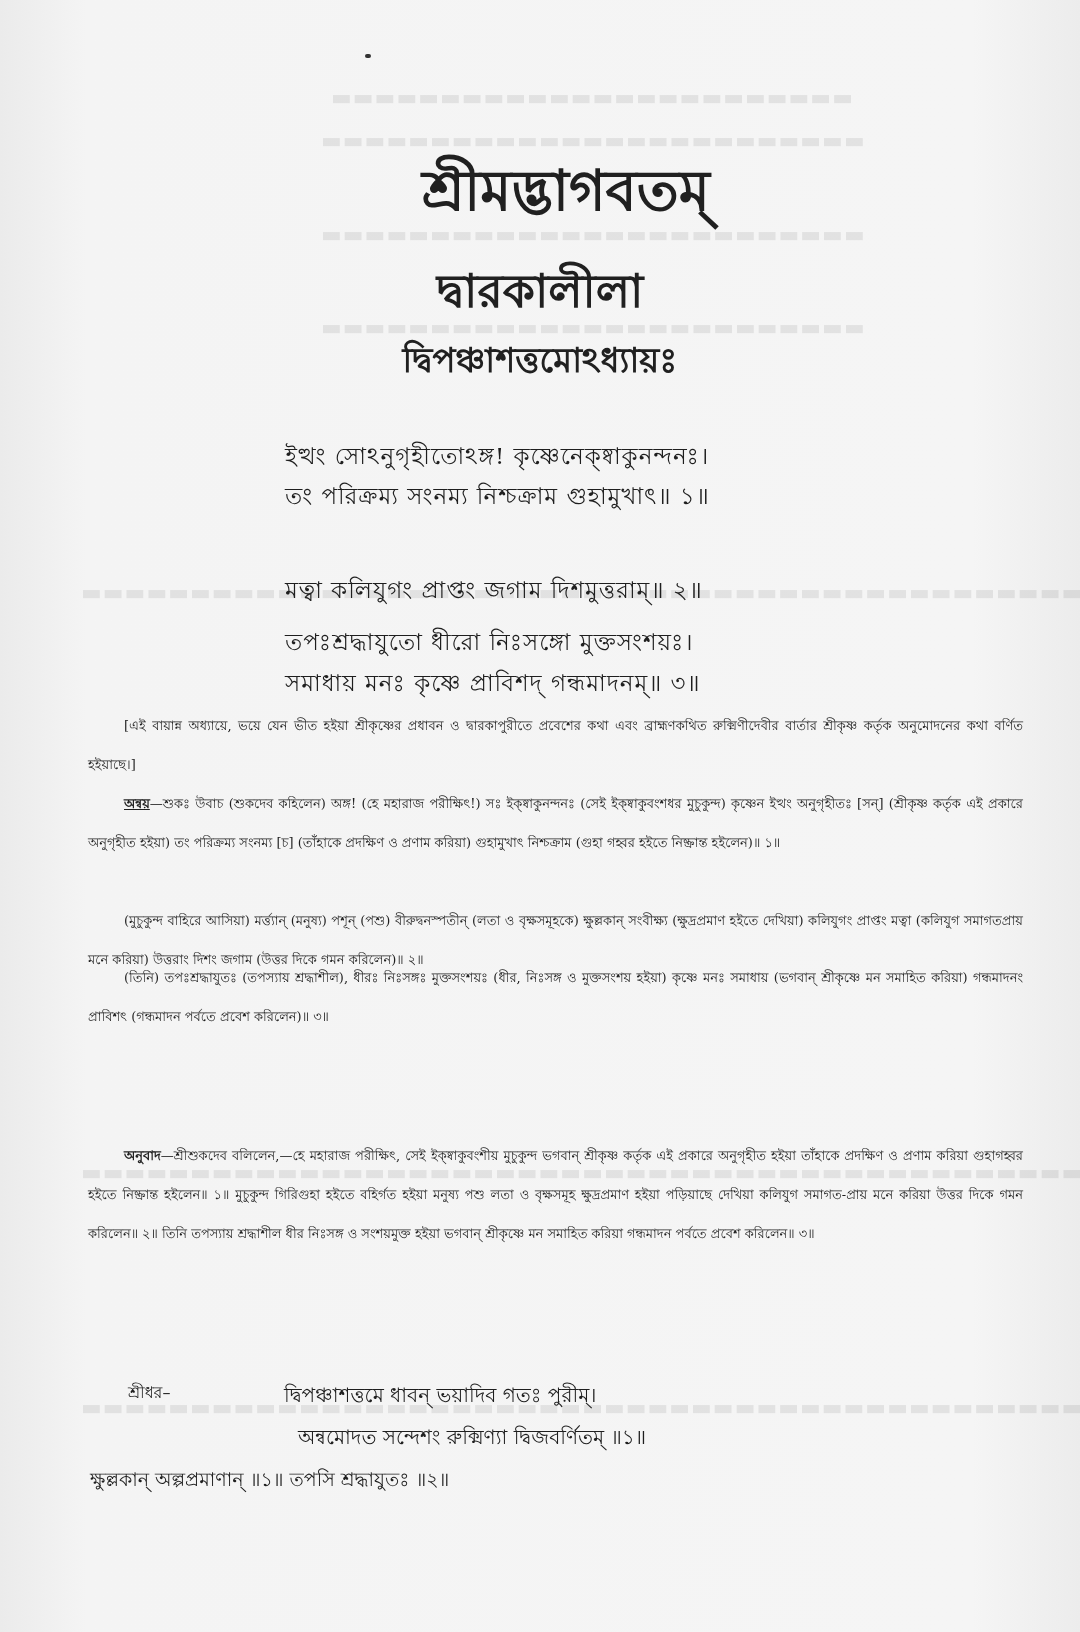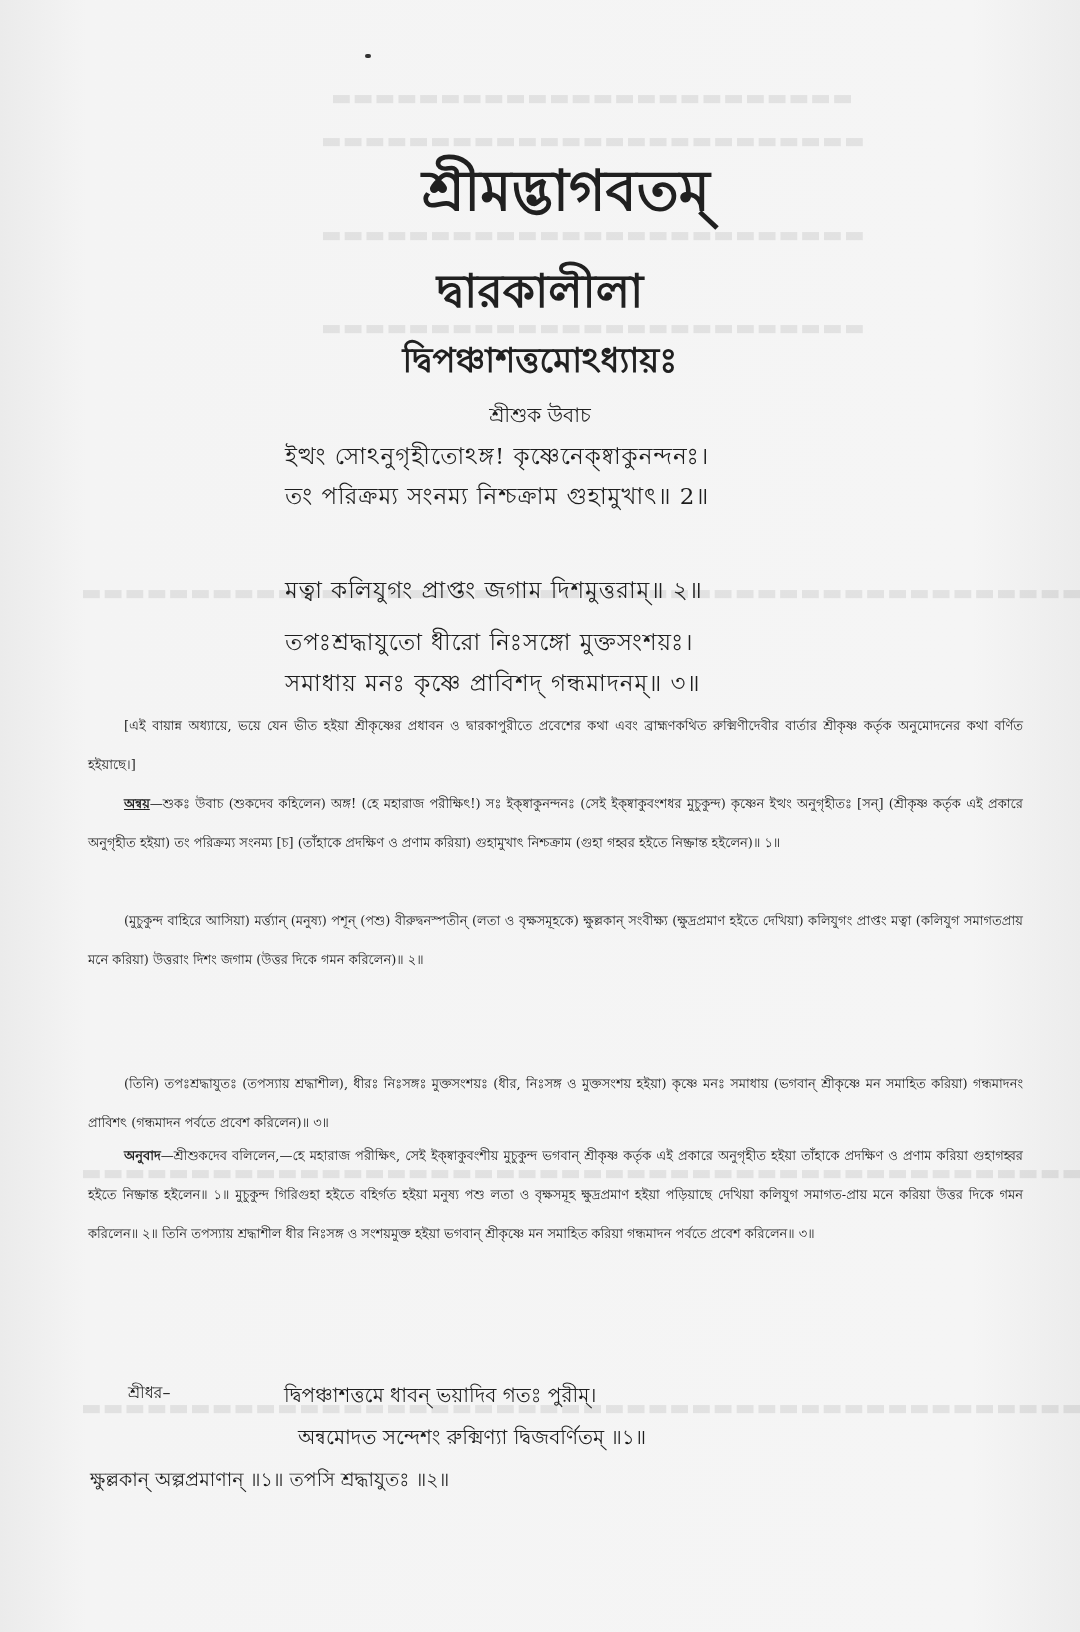--- a/index.html
+++ b/index.html
@@ -51,39 +51,38 @@
   <div class="ghost" style="left:320px;top:315px;">▬▬▬▬▬▬▬▬▬▬▬▬▬▬▬▬▬▬▬▬▬▬▬▬▬</div>
   <div class="ghost" style="left:80px;top:580px;">▬▬▬▬▬▬▬▬▬▬▬▬▬▬▬▬▬▬▬▬▬▬▬▬▬▬▬▬▬▬▬▬▬▬▬▬▬▬▬▬▬▬▬▬▬▬</div>
   <div class="ghost" style="left:80px;top:1160px;">▬▬▬▬▬▬▬▬▬▬▬▬▬▬▬▬▬▬▬▬▬▬▬▬▬▬▬▬▬▬▬▬▬▬▬▬▬▬▬▬▬▬▬▬▬▬</div>
   <div class="ghost" style="left:80px;top:1395px;">▬▬▬▬▬▬▬▬▬▬▬▬▬▬▬▬▬▬▬▬▬▬▬▬▬▬▬▬▬▬▬▬▬▬▬▬▬▬▬▬▬▬▬▬▬▬</div>
 
   <div class="dot-mark"></div>
 
   <div class="title t1">শ্রীমদ্ভাগবতম্</div>
   <div class="title t2">দ্বারকালীলা</div>
   <div class="title t3">দ্বিপঞ্চাশত্তমোঽধ্যায়ঃ</div>
-  <div class="speaker">শ্রীশুক উবাচ</div>
 
   <div class="verse" style="top:438px;">ইত্থং সোঽনুগৃহীতোঽঙ্গ!  কৃষ্ণেনেক্ষ্বাকুনন্দনঃ।</div>
-  <div class="verse" style="top:478px;">তং পরিক্রম্য সংনম্য নিশ্চক্রাম গুহামুখাৎ॥ 2॥</div>
+  <div class="verse" style="top:478px;">তং পরিক্রম্য সংনম্য নিশ্চক্রাম গুহামুখাৎ॥ ১॥</div>
   <div class="verse" style="top:572px;">মত্বা কলিযুগং প্রাপ্তং জগাম দিশমুত্তরাম্॥ ২॥</div>
   <div class="verse" style="top:624px;">তপঃশ্রদ্ধাযুতো ধীরো নিঃসঙ্গো মুক্তসংশয়ঃ।</div>
   <div class="verse" style="top:665px;">সমাধায় মনঃ কৃষ্ণে প্রাবিশদ্ গন্ধমাদনম্॥ ৩॥</div>
 
   <div class="para" style="top:706px;">
     <span class="indent"></span><span>[এই বায়ান্ন অধ্যায়ে, ভয়ে যেন ভীত হইয়া শ্রীকৃষ্ণের প্রধাবন ও দ্বারকাপুরীতে প্রবেশের কথা এবং ব্রাহ্মণকথিত রুক্মিণীদেবীর বার্তার শ্রীকৃষ্ণ কর্তৃক অনুমোদনের কথা বর্ণিত হইয়াছে।]</span>
   </div>
 
   <div class="para" style="top:784px;">
     <span class="indent"></span><span class="lead">অন্বয়</span><span>—শুকঃ উবাচ (শুকদেব কহিলেন) অঙ্গ! (হে মহারাজ পরীক্ষিৎ!) সঃ ইক্ষ্বাকুনন্দনঃ (সেই ইক্ষ্বাকুবংশধর মুচুকুন্দ) কৃষ্ণেন ইত্থং অনুগৃহীতঃ [সন্] (শ্রীকৃষ্ণ কর্তৃক এই প্রকারে অনুগৃহীত হইয়া) তং পরিক্রম্য সংনম্য [চ] (তাঁহাকে প্রদক্ষিণ ও প্রণাম করিয়া) গুহামুখাৎ নিশ্চক্রাম (গুহা গহ্বর হইতে নিষ্ক্রান্ত হইলেন)॥ ১॥</span>
   </div>
   <div class="para" style="top:901px;">
     <span class="indent"></span><span>(মুচুকুন্দ বাহিরে আসিয়া) মর্ত্ত্যান্ (মনুষ্য) পশূন্ (পশু) বীরুদ্বনস্পতীন্ (লতা ও বৃক্ষসমূহকে) ক্ষুল্লকান্ সংবীক্ষ্য (ক্ষুদ্রপ্রমাণ হইতে দেখিয়া) কলিযুগং প্রাপ্তং মত্বা (কলিযুগ সমাগতপ্রায় মনে করিয়া) উত্তরাং দিশং জগাম (উত্তর দিকে গমন করিলেন)॥ ২॥</span>
   </div>
-  <div class="para" style="top:1064px;">
+  <div class="para" style="top:958px;">
     <span class="indent"></span><span>(তিনি) তপঃশ্রদ্ধাযুতঃ (তপস্যায় শ্রদ্ধাশীল), ধীরঃ নিঃসঙ্গঃ মুক্তসংশয়ঃ (ধীর, নিঃসঙ্গ ও মুক্তসংশয় হইয়া) কৃষ্ণে মনঃ সমাধায় (ভগবান্ শ্রীকৃষ্ণে মন সমাহিত করিয়া) গন্ধমাদনং প্রাবিশৎ (গন্ধমাদন পর্বতে প্রবেশ করিলেন)॥ ৩॥</span>
   </div>
 
   <div class="para" style="top:1136px;">
     <span class="indent"></span><span class="lead2">অনুবাদ</span><span>—শ্রীশুকদেব বলিলেন,—হে মহারাজ পরীক্ষিৎ, সেই ইক্ষ্বাকুবংশীয় মুচুকুন্দ ভগবান্ শ্রীকৃষ্ণ কর্তৃক এই প্রকারে অনুগৃহীত হইয়া তাঁহাকে প্রদক্ষিণ ও প্রণাম করিয়া গুহাগহ্বর হইতে নিষ্ক্রান্ত হইলেন॥ ১॥ মুচুকুন্দ গিরিগুহা হইতে বহির্গত হইয়া মনুষ্য পশু লতা ও বৃক্ষসমূহ ক্ষুদ্রপ্রমাণ হইয়া পড়িয়াছে দেখিয়া কলিযুগ সমাগত-প্রায় মনে করিয়া উত্তর দিকে গমন করিলেন॥ ২॥ তিনি তপস্যায় শ্রদ্ধাশীল ধীর নিঃসঙ্গ ও সংশয়মুক্ত হইয়া ভগবান্ শ্রীকৃষ্ণে মন সমাহিত করিয়া গন্ধমাদন পর্বতে প্রবেশ করিলেন॥ ৩॥</span>
   </div>
 
   <div class="commentary-label">শ্রীধর–</div>
   <div class="commentary-line" style="left:284px;top:1380px;">দ্বিপঞ্চাশত্তমে ধাবন্ ভয়াদিব গতঃ পুরীম্।</div>
   <div class="commentary-line" style="left:298px;top:1422px;">অন্বমোদত সন্দেশং রুক্মিণ্যা দ্বিজবর্ণিতম্ ॥১॥</div>

